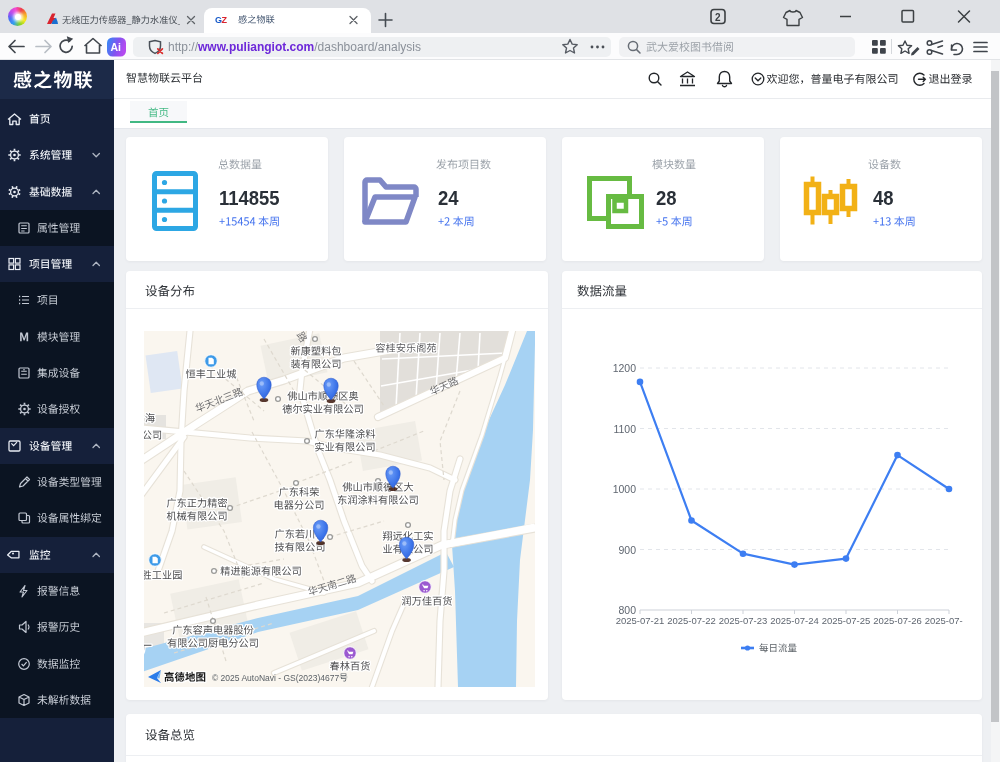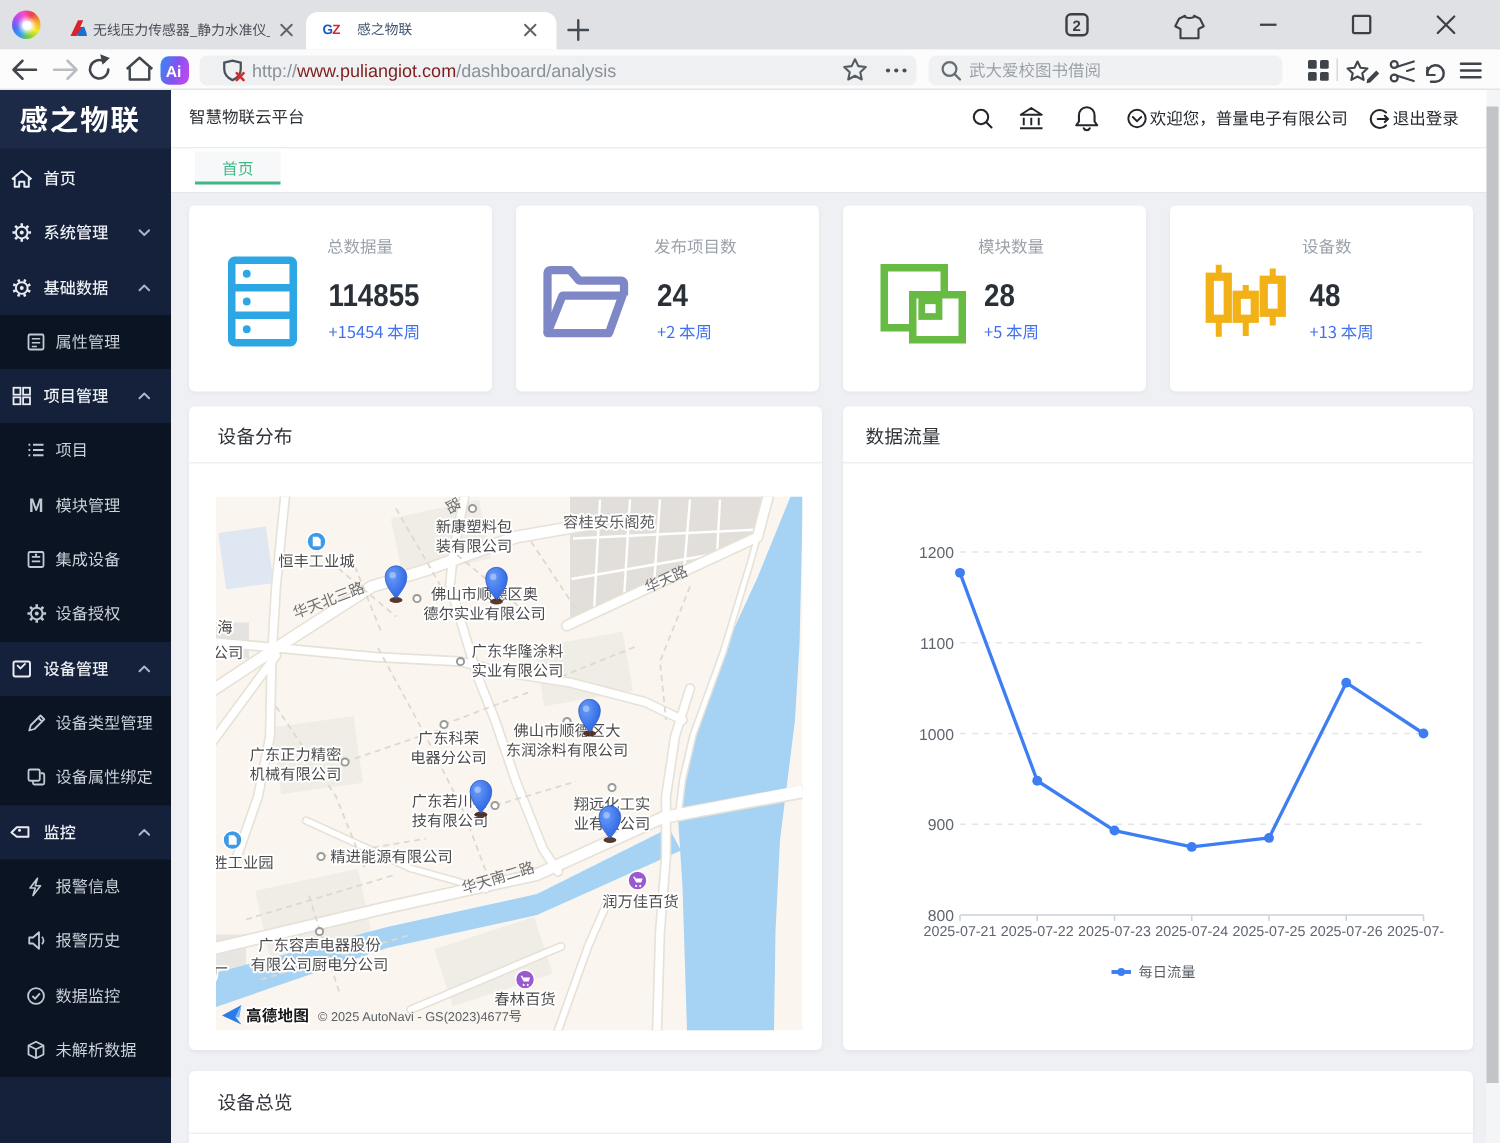--- a/index.html
+++ b/index.html
@@ -4,21 +4,21 @@
 html,body{width:1000px;height:762px;overflow:hidden}
 body{font-family:"Liberation Sans",sans-serif;position:relative;background:#eef0f3}
 .abs{position:absolute}
 
 #tabstrip{left:0;top:0;width:1000px;height:33px;background:#dfe1e5}
 #activetab{left:204px;top:8px;width:167px;height:25px;background:#fff;border-radius:8px 8px 0 0}
 #toolbar{left:0;top:33px;width:1000px;height:27px;background:#fcfcfd;border-bottom:1px solid #e2e4e7}
 #urlbar{left:133px;top:37px;width:478px;height:20px;background:#eef0f2;border-radius:5px}
 #searchbox{left:619px;top:37px;width:236px;height:20px;background:#f0f1f3;border-radius:5px}
 .url{font-size:12px;color:#8a9099;line-height:20px}
-.url b{color:#7f1d1d;font-weight:normal}
+.url b{color:#6d28d9;font-weight:bold}
 
 #sidebar{left:0;top:60px;width:114px;height:702px;background:#15203a}
 #sblogo{left:0;top:60px;width:114px;height:39px;background:#1c2a48}
 .dk{position:absolute;left:0;width:114px;background:#0b1422}
 #apphead{left:114px;top:60px;width:886px;height:39px;background:#fff;border-bottom:1px solid #e9ebee}
 #tabbar{left:114px;top:99px;width:886px;height:30px;background:#fff;border-bottom:1px solid #e4e7ec}
 #hometab{left:130px;top:101px;width:57px;height:22px;background:#f7f8fa}
 #homeline{left:130px;top:121px;width:57px;height:2px;background:#41b883}
 .card{position:absolute;top:137px;width:202px;height:124px;background:#fff;border-radius:4px;box-shadow:0 1px 3px rgba(30,40,60,.05)}
 .num{position:absolute;font-size:21px;font-weight:bold;color:#2a3038;transform:scaleX(.88);transform-origin:0 50%}

